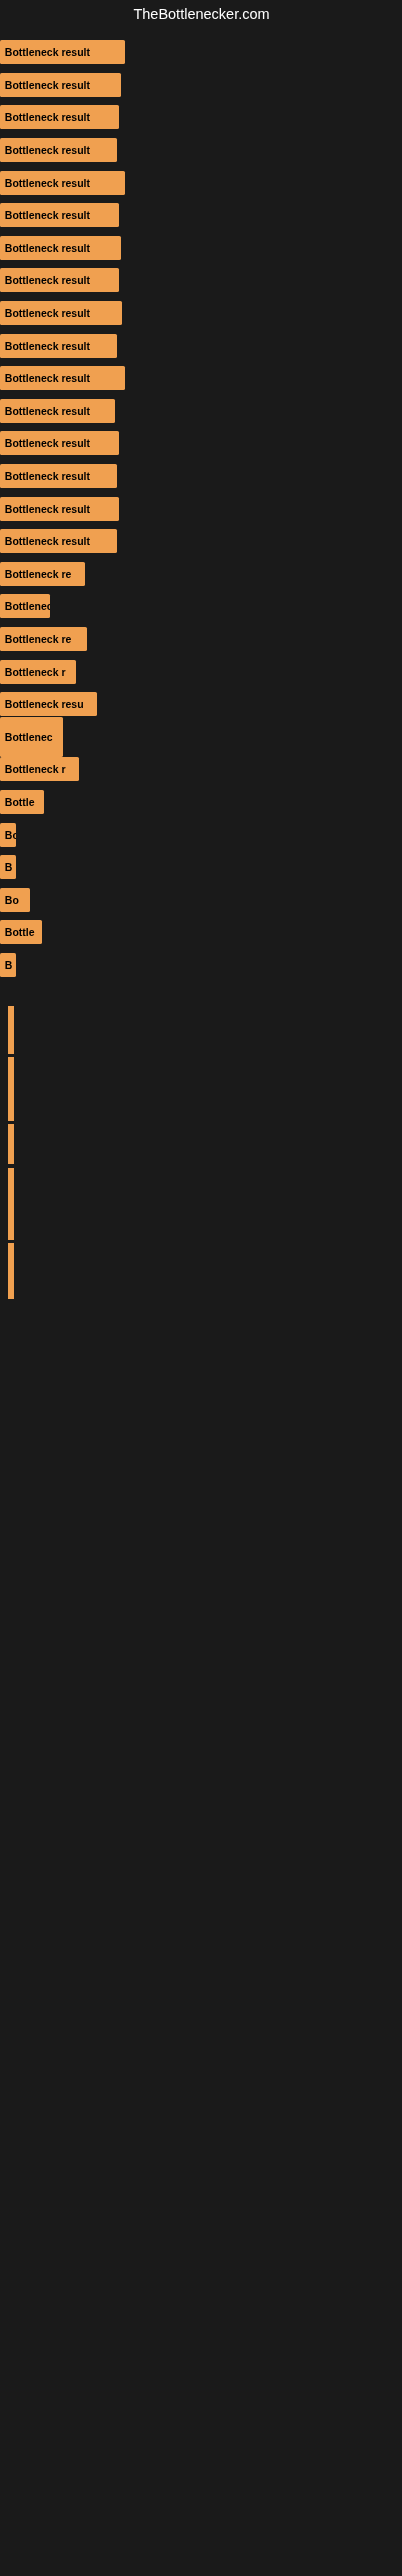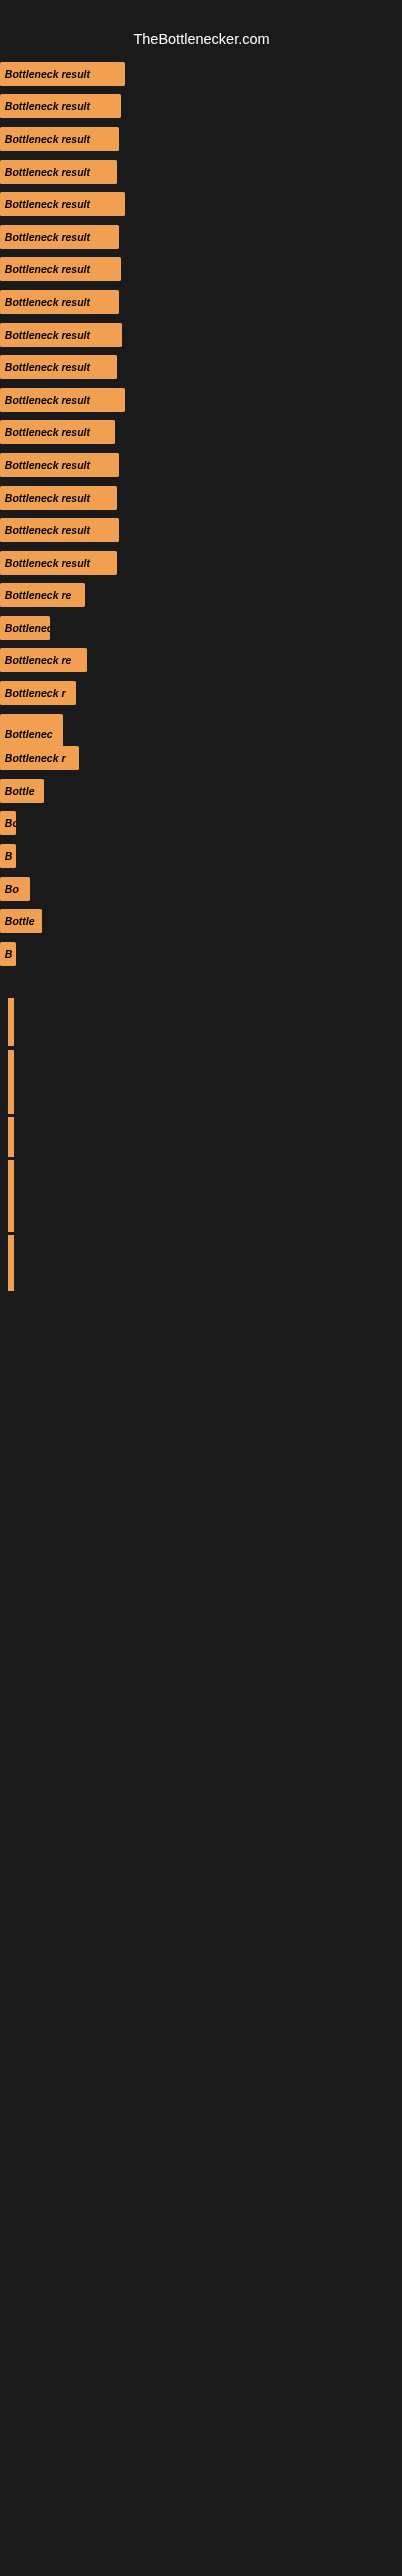--- a/index.html
+++ b/index.html
@@ -15,32 +15,31 @@
       font-family: Arial, sans-serif;
       position: relative;
     }
 
     .site-title {
       text-align: center;
       color: #ffffff;
       font-size: 14.5px;
       padding: 6.4px 0;
       font-weight: normal;
-      margin-top: 25px;
     }
 
     .bars-container {
       padding: 8px 0;
     }
 
     .bar-row {
       display: flex;
+      align-items: center;
       margin-bottom: 1.6px;
       height: 31px;
-      font-style: italic;
     }
 
     .bar {
       background-color: #f0a050;
       height: 24px;
       display: flex;
       align-items: center;
       padding-left: 4.8px;
       border-radius: 1.6px;
       min-width: 16px;
@@ -168,20 +167,25 @@
       <div class="bar" style="width: 87px; height: 24px;">
         <span class="bar-label">Bottleneck re</span>
       </div>
     </div>
     <div class="bar-row">
       <div class="bar" style="width: 76px; height: 24px;">
         <span class="bar-label">Bottleneck r</span>
       </div>
     </div>
     <div class="bar-row">
+      <div class="bar" style="width: 97px; height: 24px;">
+        <span class="bar-label">Bottleneck resu</span>
+      </div>
+    </div>
+    <div class="bar-row">
       <div class="bar" style="width: 63px; height: 40px;">
         <span class="bar-label">Bottlenec</span>
       </div>
     </div>
     <div class="bar-row">
       <div class="bar" style="width: 79px; height: 24px;">
         <span class="bar-label">Bottleneck r</span>
       </div>
     </div>
     <div class="bar-row">

